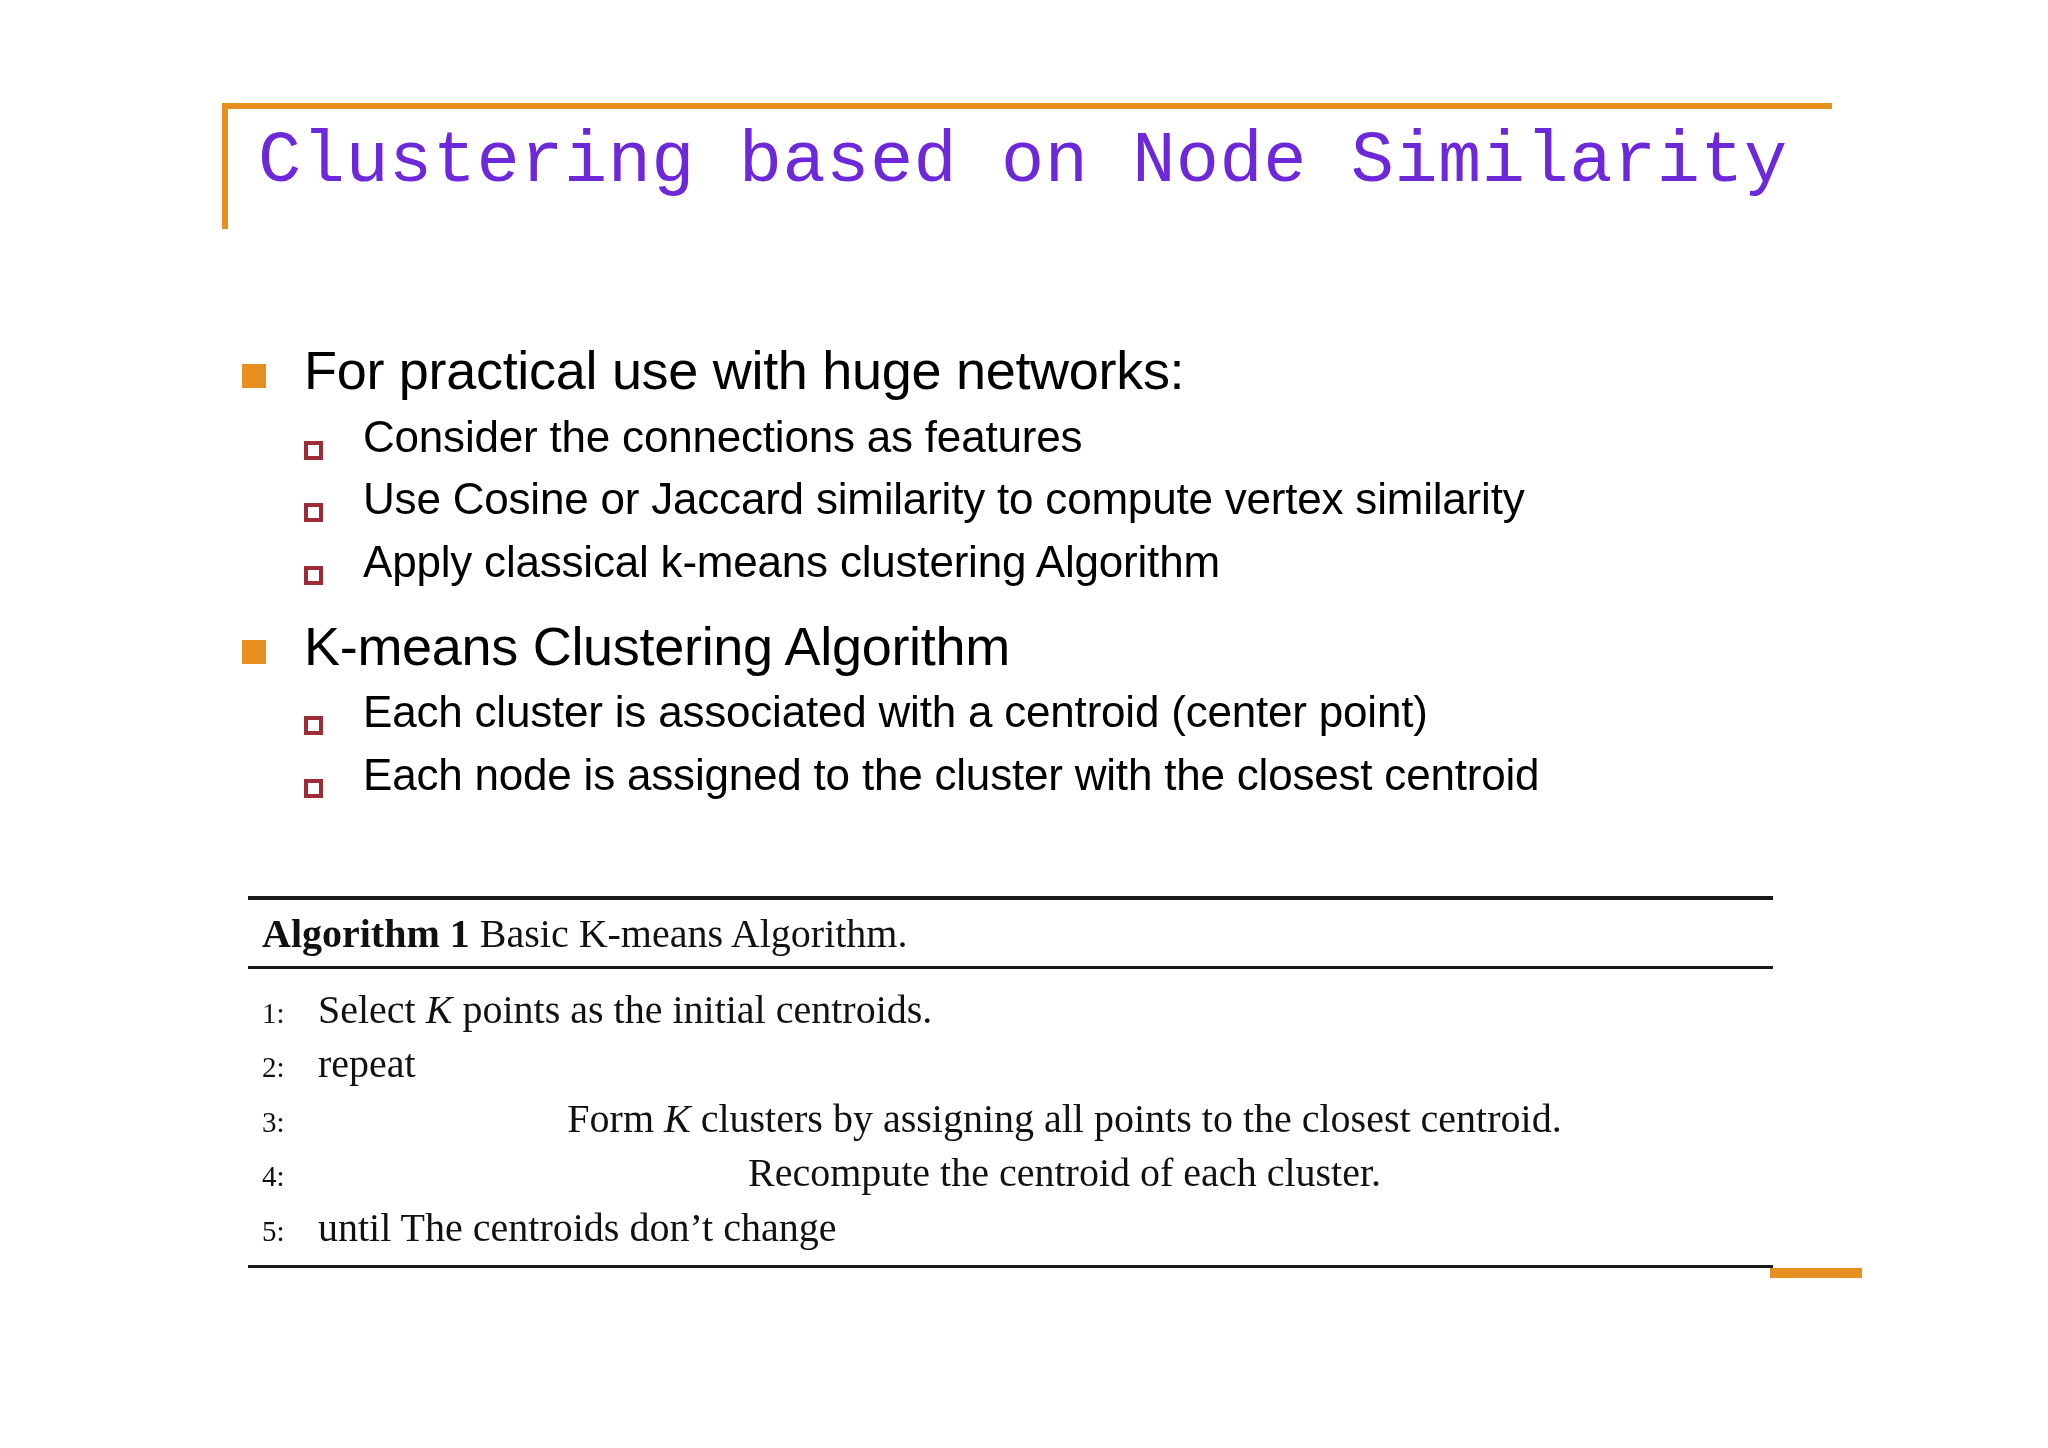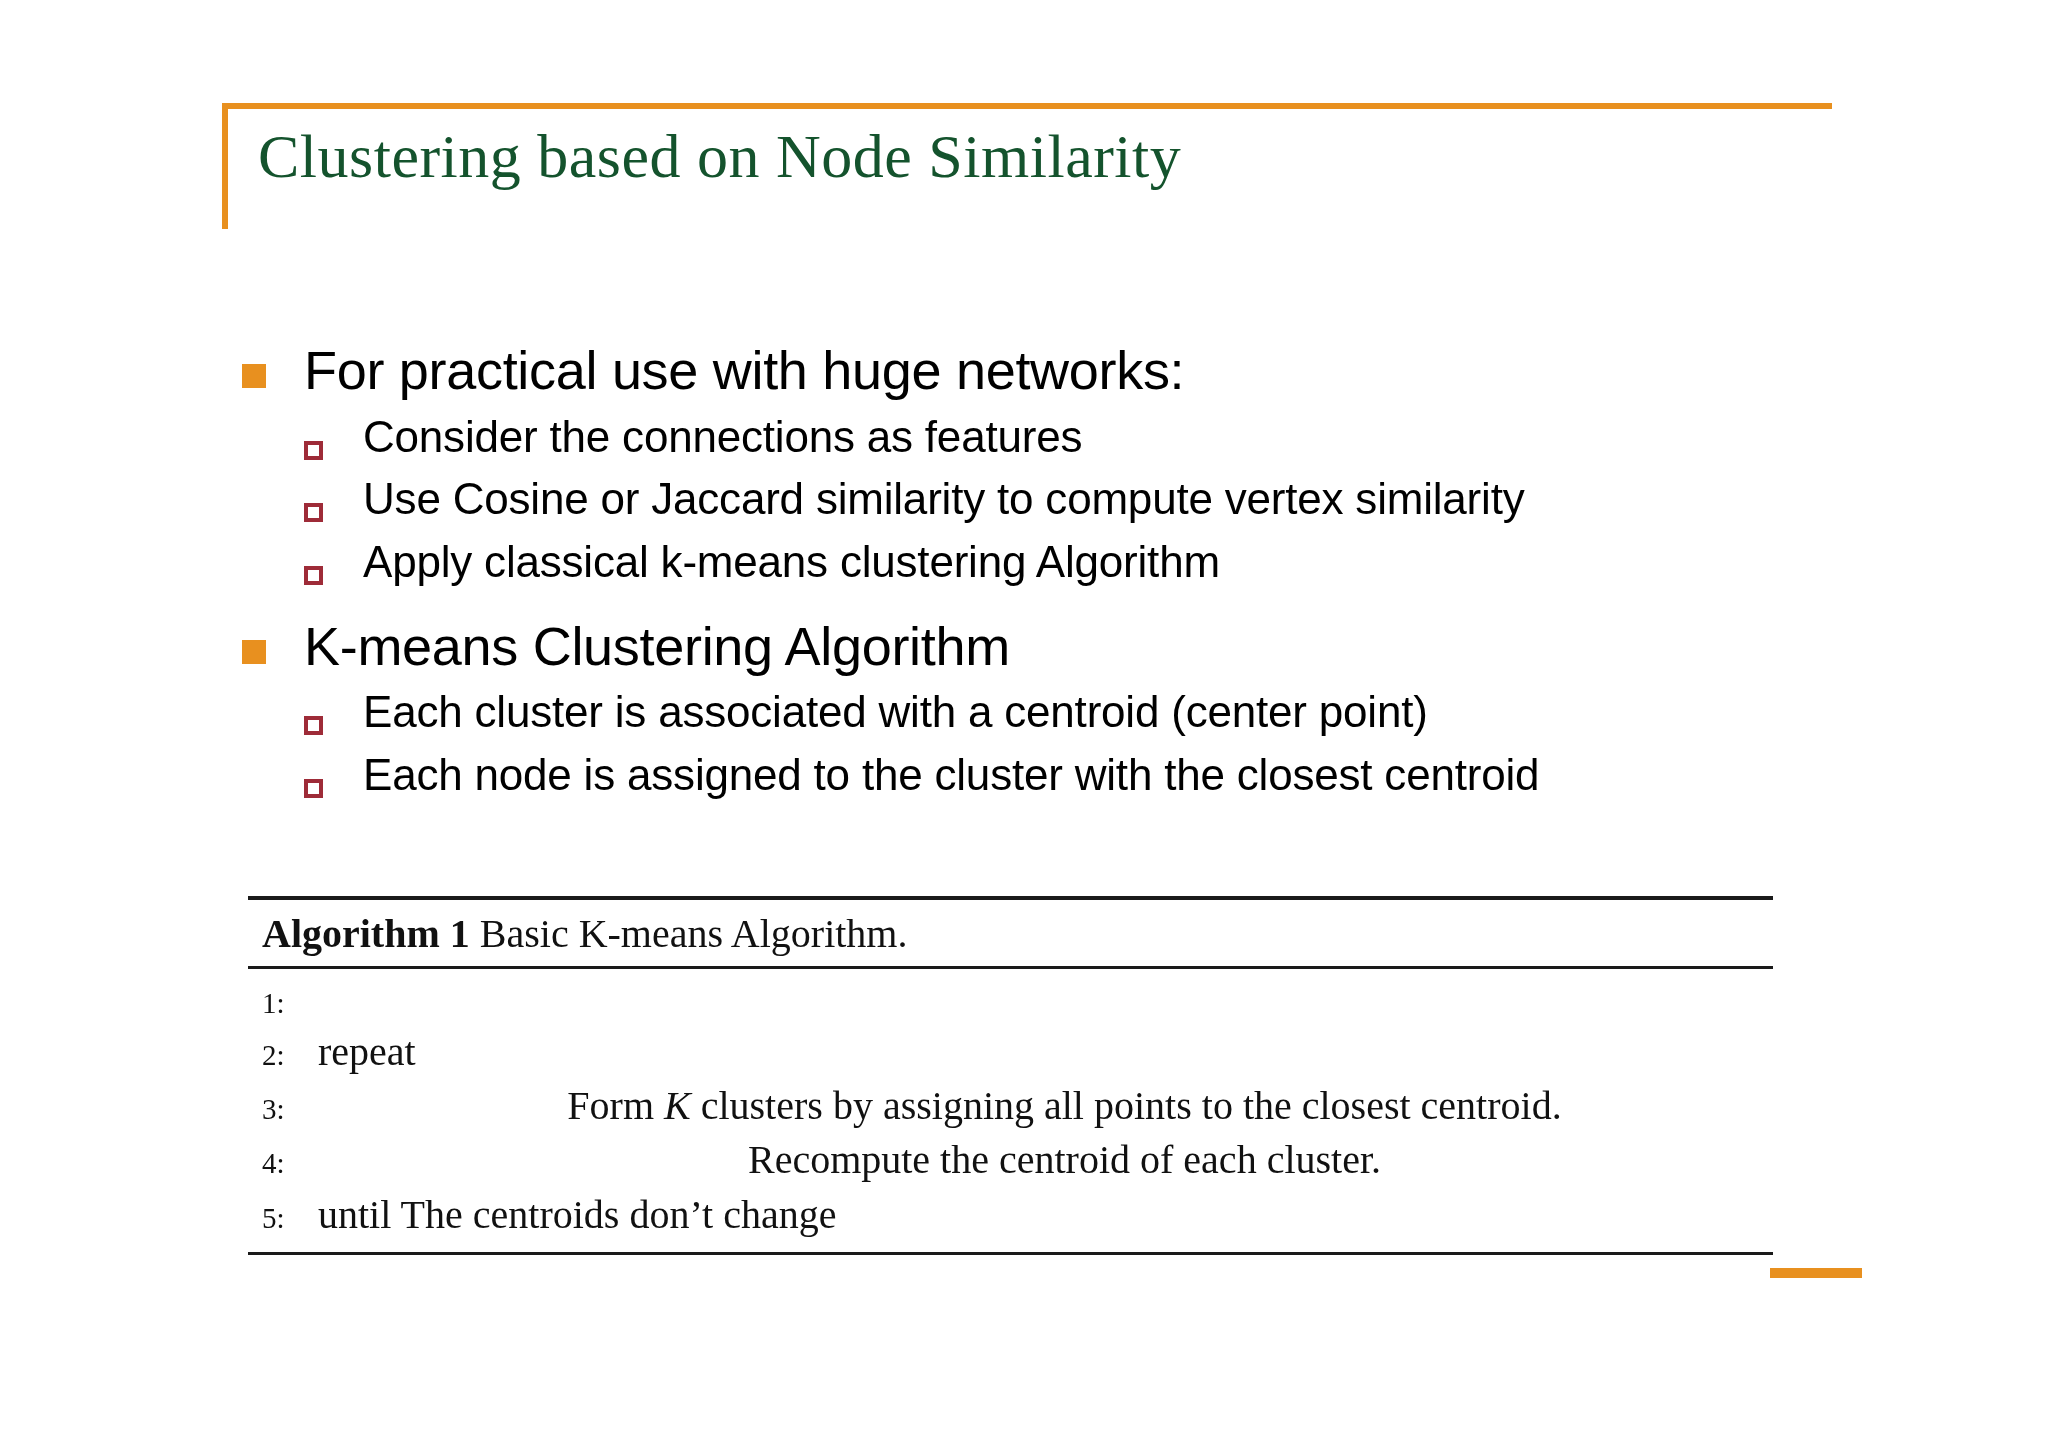--- a/index.html
+++ b/index.html
@@ -39,24 +39,24 @@
     height: 126px;
     background: #E8901F;
   }
 
   
   .slide-title {
     position: absolute;
     left: 258px;
     top: 124px;
     width: 1600px;
-    font-family: Liberation Serif, serif;
-    font-size: 62px;
+    font-family: Liberation Mono, monospace;
+    font-size: 72px;
     line-height: 1.06;
-    color: #14532d;
+    color: #6d28d9;
     letter-spacing: 0.5px;
     white-space: nowrap;
   }
 
   
   .body {
     position: absolute;
     left: 242px;
     top: 338px;
     width: 1700px;
@@ -220,20 +220,23 @@
     <div class="algo-caption">
       <span class="b">Algorithm 1</span><span>&nbsp;</span><span>Basic K-means Algorithm.</span>
     </div>
 
     <div class="rule-thin"></div>
 
     <div class="algo-lines">
 
       <div class="algo-line">
         <span class="num">1:</span>
+        <span class="body-txt">
+          <span>Select </span><span class="mathvar">K</span><span> points as the initial centroids.</span>
+        </span>
       </div>
 
       <div class="algo-line">
         <span class="num">2:</span>
         <span class="body-txt">
           <span class="kw">repeat</span>
         </span>
       </div>
 
       <div class="algo-line indented">

